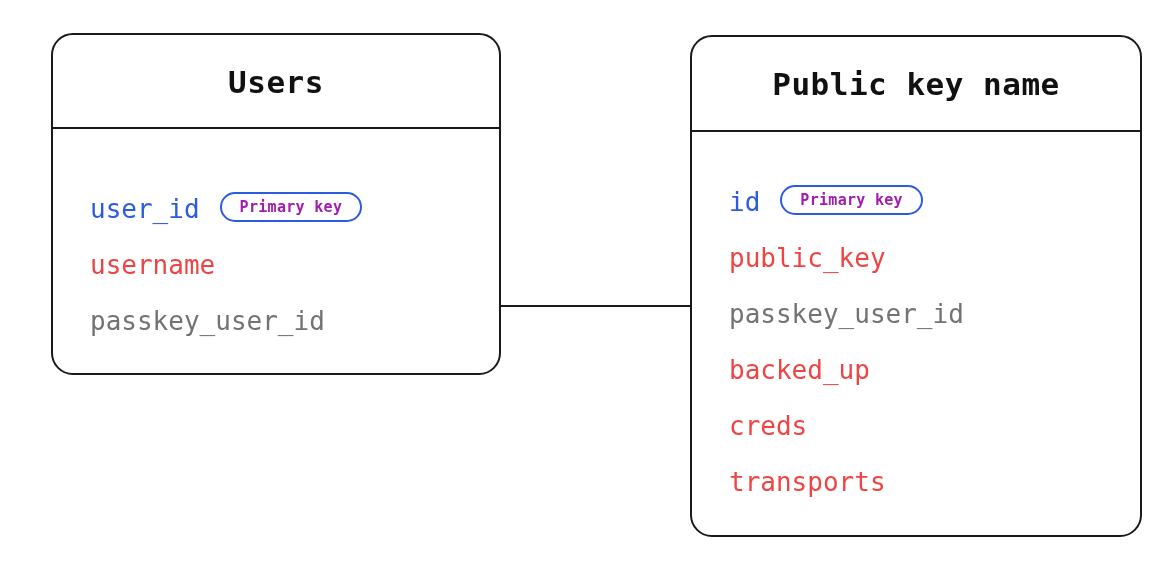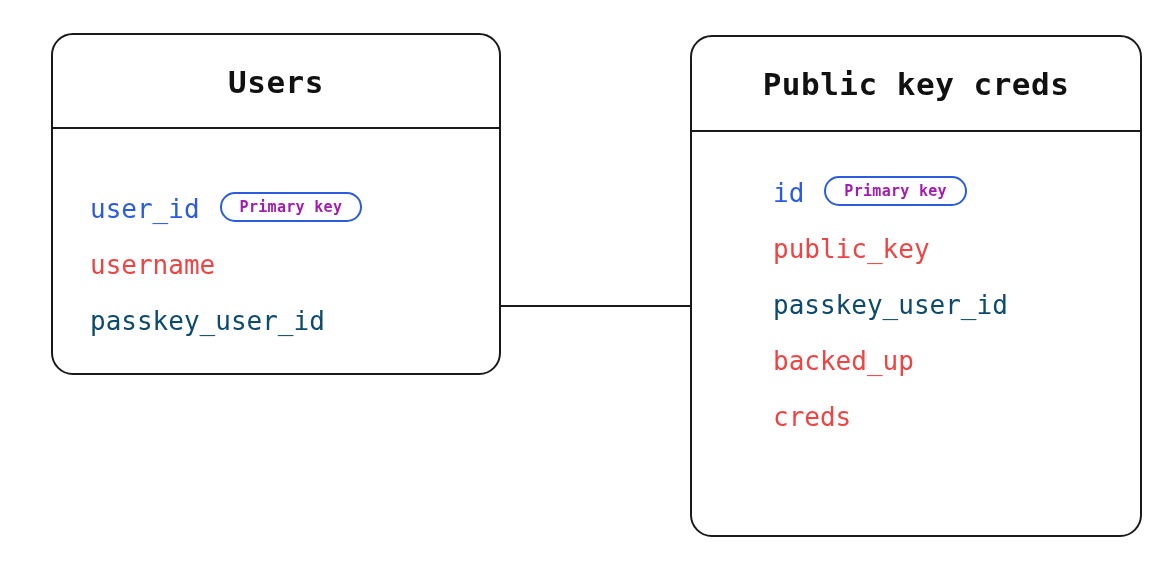--- a/index.html
+++ b/index.html
@@ -81,39 +81,39 @@
   #entity-users .header-divider { top: 92px; }
   #entity-public-key-creds .header-divider { top: 93px; }
 
   
   .field-list {
     position: absolute;
     left: 0;
     right: 0;
   }
   #entity-users .field-list { top: 131px; }
-  #entity-public-key-creds .field-list { top: 113px; padding-left: 44px; }
+  #entity-public-key-creds .field-list { top: 122px; }
 
   .field-row {
     height: 56px;
     display: flex;
     align-items: flex-end;
     padding-left: 37px;
     box-sizing: border-box;
   }
 
   .field-name {
     font-family: "DejaVu Sans Mono", "Liberation Mono", monospace;
     font-size: 26px;
     line-height: 1;
     color: #ef4444;
     white-space: nowrap;
   }
   .field-name.key   { color: #2b5ce0; }
-  .field-name.fkey  { color: #0c4a6e; }
+  .field-name.fkey  { color: #737373; }
 
   
   .pk-badge {
     margin-left: 20px;
     display: inline-flex;
     align-items: center;
     justify-content: center;
     box-sizing: border-box;
     height: 30px;
     padding: 0 18px;
@@ -167,21 +167,21 @@
       </div>
 
     </div>
   </div>
 
   <div id="relationship-connector"></div>
 
   <div class="entity" id="entity-public-key-creds">
 
     <div class="entity-header">
-      <span class="entity-title">Public key creds</span>
+      <span class="entity-title">Public key name</span>
     </div>
     <div class="header-divider"></div>
 
     <div class="field-list">
 
       <div class="field-row">
         <span class="field-name key">id</span>
         <span class="pk-badge">Primary key</span>
       </div>
 
@@ -194,17 +194,20 @@
       </div>
 
       <div class="field-row">
         <span class="field-name">backed_up</span>
       </div>
 
       <div class="field-row">
         <span class="field-name">creds</span>
       </div>
 
+      <div class="field-row">
+        <span class="field-name">transports</span>
+      </div>
 
     </div>
   </div>
 
 </div>
 
 </body></html>

